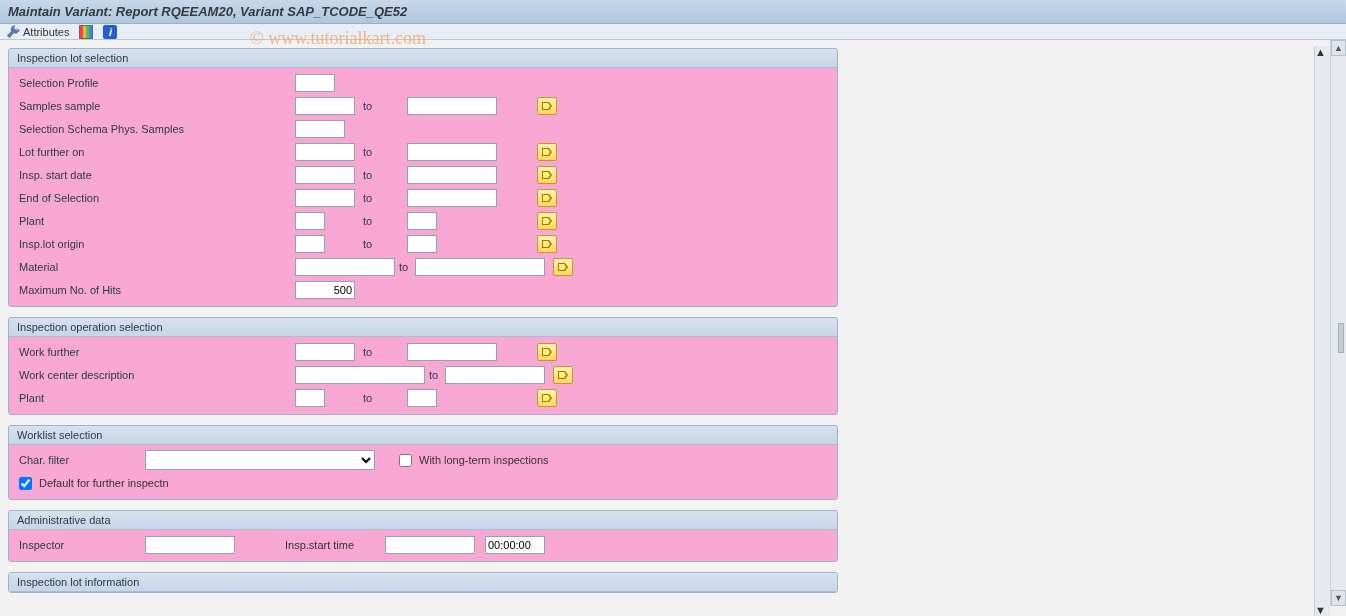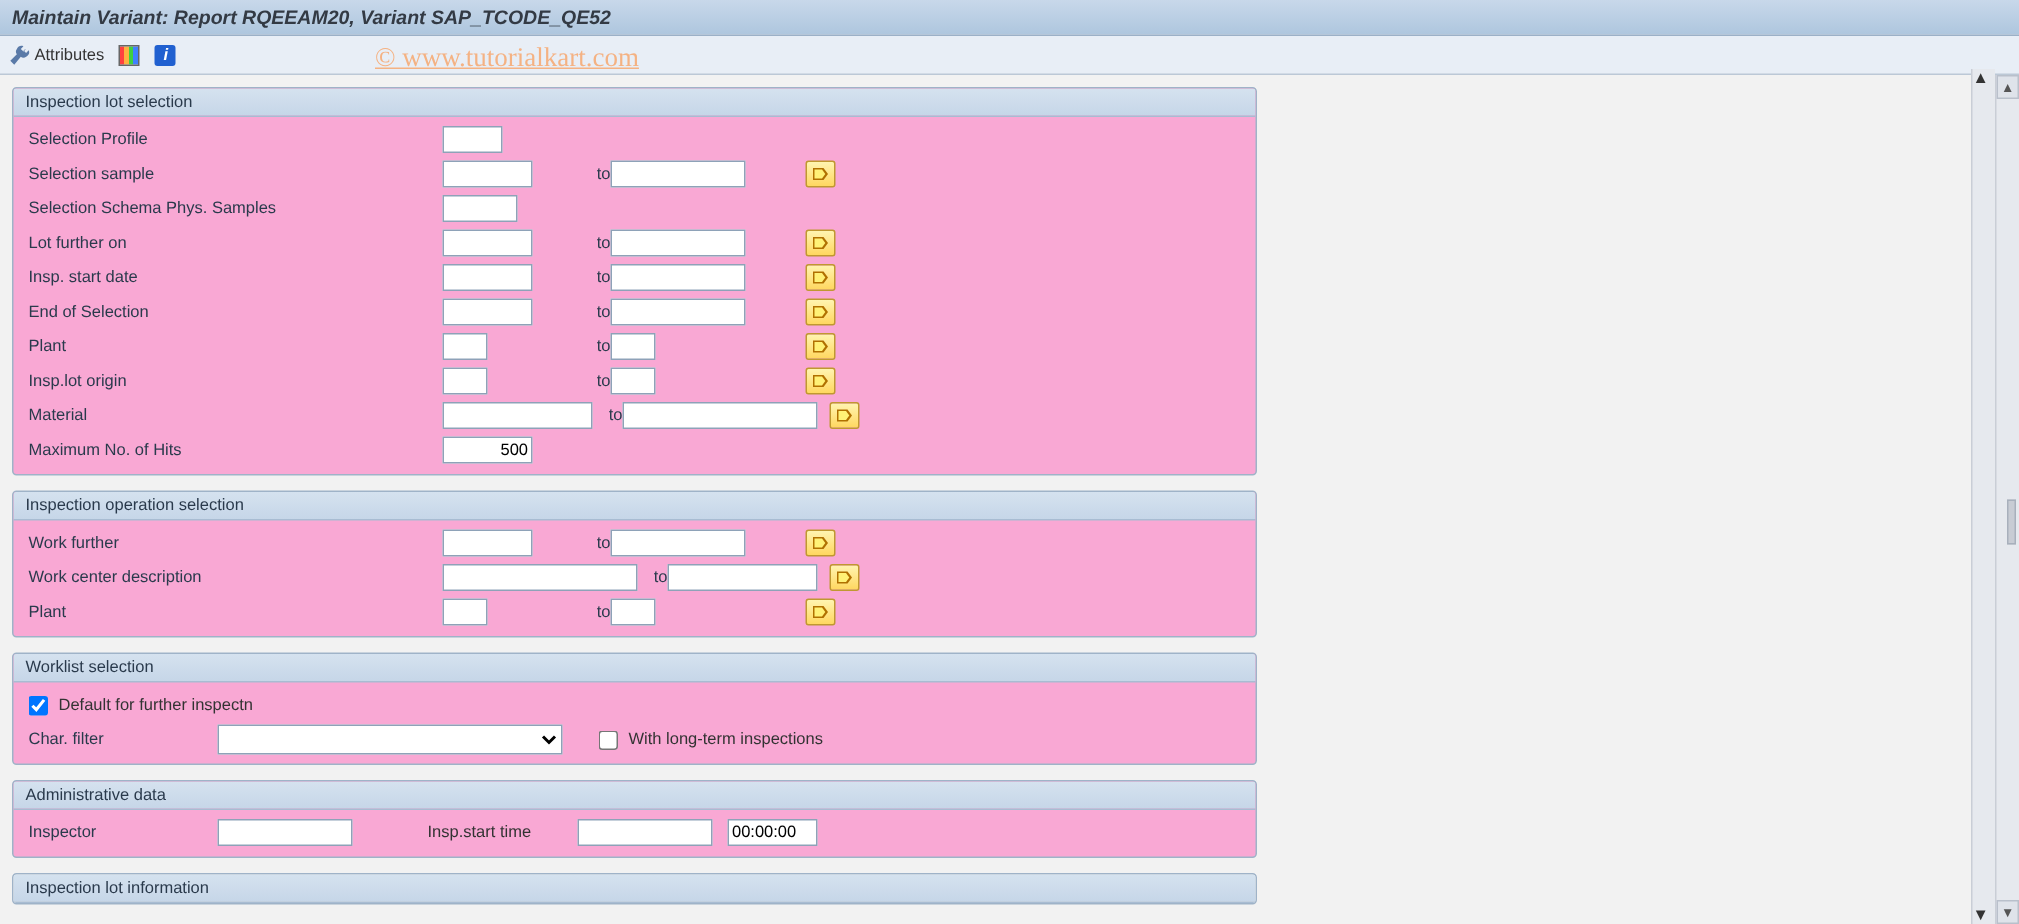--- a/index.html
+++ b/index.html
@@ -23,21 +23,21 @@
     font-size: 13px;
     color: #333a44;
   }
   .toolbar {
     background: #e8eef6;
     border-bottom: 1px solid #bcc8d6;
     padding: 3px 6px;
     display: flex;
     align-items: center;
     gap: 10px;
-    height: 26px;
+    height: 16px;
   }
   .toolbar .attr-btn {
     display: flex; align-items: center; gap: 3px;
     cursor: pointer;
   }
   .icon-settings {
     width: 14px; height: 14px; display:inline-block;
   }
   .icon-colorbar {
     width: 14px; height: 14px;
@@ -57,21 +57,20 @@
   }
   .watermark {
     position: absolute;
     top: 28px; left: 250px;
     font-family: Georgia, serif;
     font-size: 18px;
     color: #f7a870;
     opacity: 0.85;
     pointer-events: none;
     z-index: 50;
-    text-decoration: underline;
   }
   .content-wrap {
     display: flex;
     height: calc(100% - 50px);
   }
   .content {
     width: 838px;
     padding: 8px 0 8px 8px;
     overflow-y: auto;
     overflow-x: hidden;
@@ -145,21 +144,21 @@
     padding: 0 2px;
     font-size: 11px;
   }
   .w60 { width: 60px; }
   .w40 { width: 40px; }
   .w30 { width: 30px; }
   .w90 { width: 90px; }
   .w50 { width: 50px; }
   .to {
     width: 52px;
-    text-align: right;
+    text-align: left;
     padding-left: 8px;
     color: #2a3a4c;
   }
   .gap-col1 { width: 50px; }
   .multi-btn {
     width: 20px; height: 18px;
     background: linear-gradient(#fff4b0,#ffd760);
     border: 1px solid #c09830;
     border-radius: 2px;
     margin-left: 40px;
@@ -204,21 +203,21 @@
 
   <div class="groupbox">
     <div class="group-title">Inspection lot selection</div>
     <div class="group-body">
       <div class="row">
         <span class="label">Selection Profile</span>
         <span class="gap-col1"></span>
         <input class="inp w40" style="">
       </div>
       <div class="row">
-        <span class="label">Selection sample</span>
+        <span class="label">Samples sample</span>
         <span class="gap-col1"></span>
         <input class="inp w60" style="">
         <span class="to">to</span>
         <input class="inp w90" style="">
         <span class="multi-btn">
           <svg viewBox="0 0 12 10">
                 <path fill="#b07000" d="M1 1h7l3 4-3 4H1z"></path>
                 <path fill="#fff176" d="M2 2h5l2.2 3L7 8H2z"></path>
               </svg>
         </span>
@@ -355,30 +354,30 @@
                 <path fill="#fff176" d="M2 2h5l2.2 3L7 8H2z"></path>
               </svg>
             </span>
       </div>
     </div>
   </div>
 
   <div class="groupbox">
     <div class="group-title">Worklist selection</div>
     <div class="group-body">
-      <div class="row">
-        <input type="checkbox" class="chk" checked="" style="margin-left: 4px;">
-        <span style="margin-left:4px">Default for further inspectn</span>
-      </div>
       <div class="row">
         <span class="label" style="width:130px">Char. filter</span>
         <select class="inp"><option></option></select>
         <span style="width:20px"></span>
         <input type="checkbox" class="chk" style="">
         <span style="margin-left:4px">With long-term inspections</span>
+      </div>
+      <div class="row">
+        <input type="checkbox" class="chk" checked="" style="margin-left: 4px;">
+        <span style="margin-left:4px">Default for further inspectn</span>
       </div>
     </div>
   </div>
 
   <div class="groupbox">
     <div class="group-title">Administrative data</div>
     <div class="group-body">
       <div class="row">
         <span class="label" style="width:130px">Inspector</span>
         <input class="inp w90" style="">

